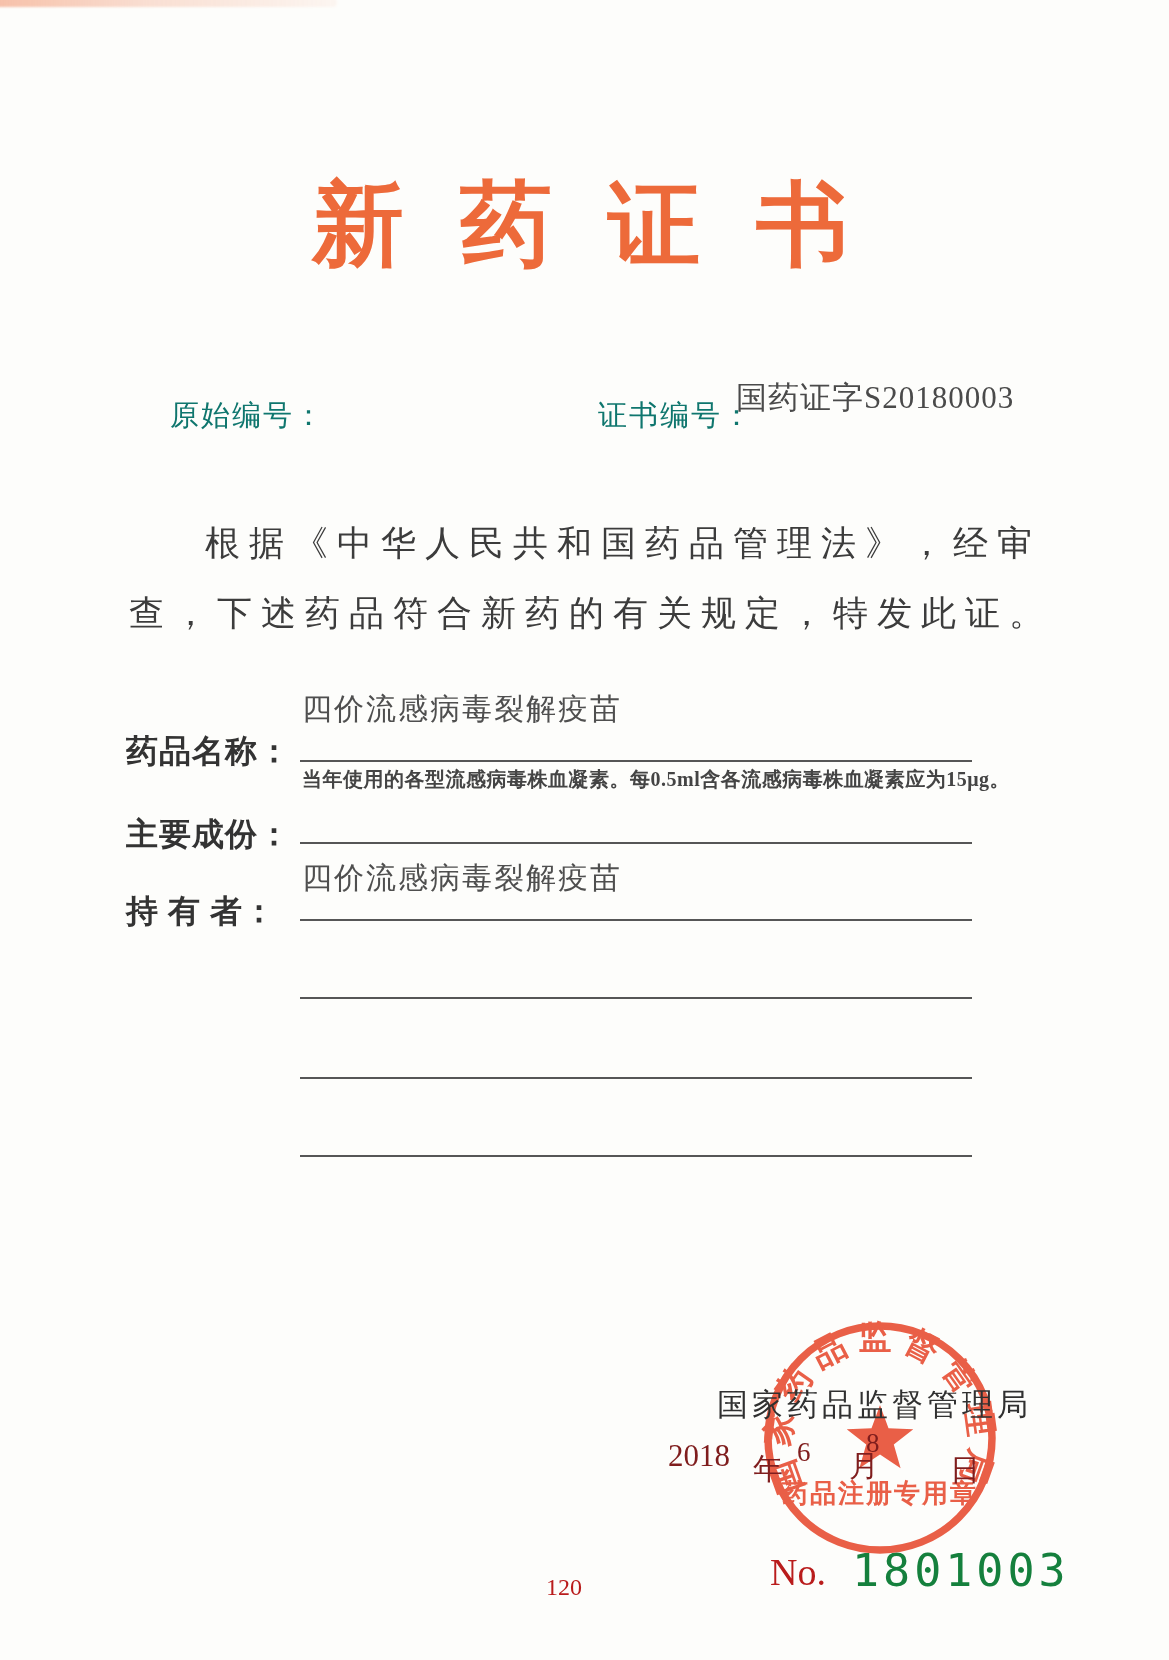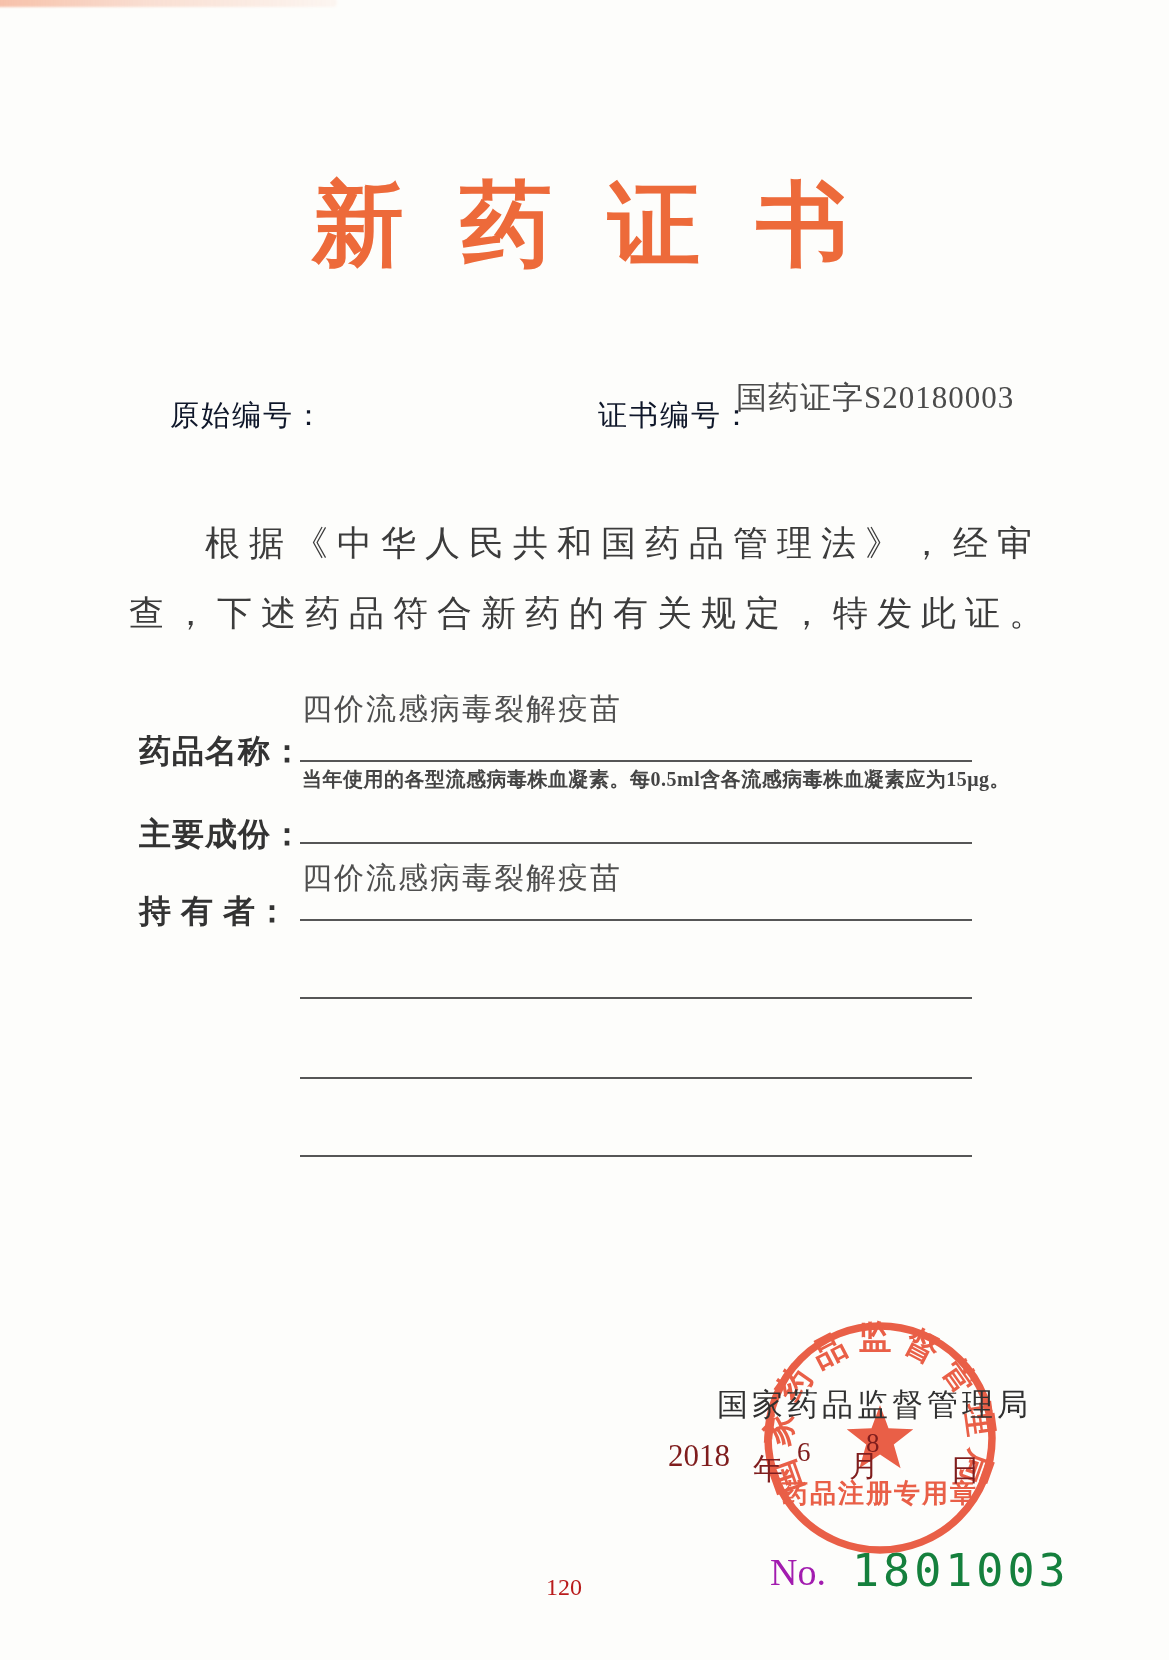--- a/index.html
+++ b/index.html
@@ -22,46 +22,46 @@
     border-radius:4px;filter:blur(1px);
   }
 
   .doc-title{
     left:312px;top:174px;
     font-size:92px;font-weight:700;letter-spacing:56px;
     color:#ed6a3a;line-height:1.1;
     font-family:"DejaVu Serif","Liberation Serif",serif;
   }
 
-  .meta-label{font-size:29px;letter-spacing:2px;color:#0f172a;}
+  .meta-label{font-size:29px;letter-spacing:2px;color:#0f766e;}
   .orig-label{left:170px;top:397px;}
   .cert-label{left:598px;top:397px;}
   .cert-value{left:736px;top:379px;font-size:31px;color:#4a4a4a;letter-spacing:1px;}
 
   .stmt{font-size:35px;letter-spacing:9px;color:#3c3c3c;}
   .stmt1{left:205px;top:522px;}
   .stmt2{left:129px;top:592px;}
 
-  .field-label{left:139px;font-size:32px;font-weight:600;letter-spacing:1px;color:#333;}
+  .field-label{left:126px;font-size:32px;font-weight:600;letter-spacing:1px;color:#333;}
   .field-value{left:302px;font-size:30px;color:#4f4f4f;letter-spacing:2px;}
   .field-note{left:302px;font-size:20px;font-weight:600;color:#444;letter-spacing:.5px;}
   .rule{left:300px;width:672px;height:0;border-top:2px solid #565656;}
 
   .issuer{left:717px;top:1386px;font-size:31px;font-weight:500;letter-spacing:4px;color:#303030;z-index:3;}
   .date-part{color:#7f1d1d;z-index:3;}
   .d-year {left:668px;top:1437px;font-size:31px;}
   .d-yunit{left:753px;top:1450px;font-size:30px;}
   .d-month{left:797px;top:1436px;font-size:27px;}
   .d-munit{left:849px;top:1447px;font-size:30px;}
   .d-day  {left:866px;top:1427px;font-size:27px;}
   .d-dunit{left:950px;top:1451px;font-size:30px;}
 
   .stamp{left:758px;top:1316px;width:244px;height:244px;z-index:2;opacity:.93;}
 
-  .serial-prefix{left:770px;top:1549px;font-size:38px;color:#a21caf;z-index:1;}
+  .serial-prefix{left:770px;top:1549px;font-size:38px;color:#b91c1c;z-index:1;}
   .serial-number{
     left:852px;top:1543px;font-size:45px;color:#15803d;z-index:1;
     font-family:"DejaVu Sans Mono","Liberation Mono",monospace;letter-spacing:4px;
   }
 
   .page-number{left:0;top:1572px;width:1128px;text-align:center;font-size:24px;color:#b91c1c;}
 </style>
 </head>
 <body>
 

